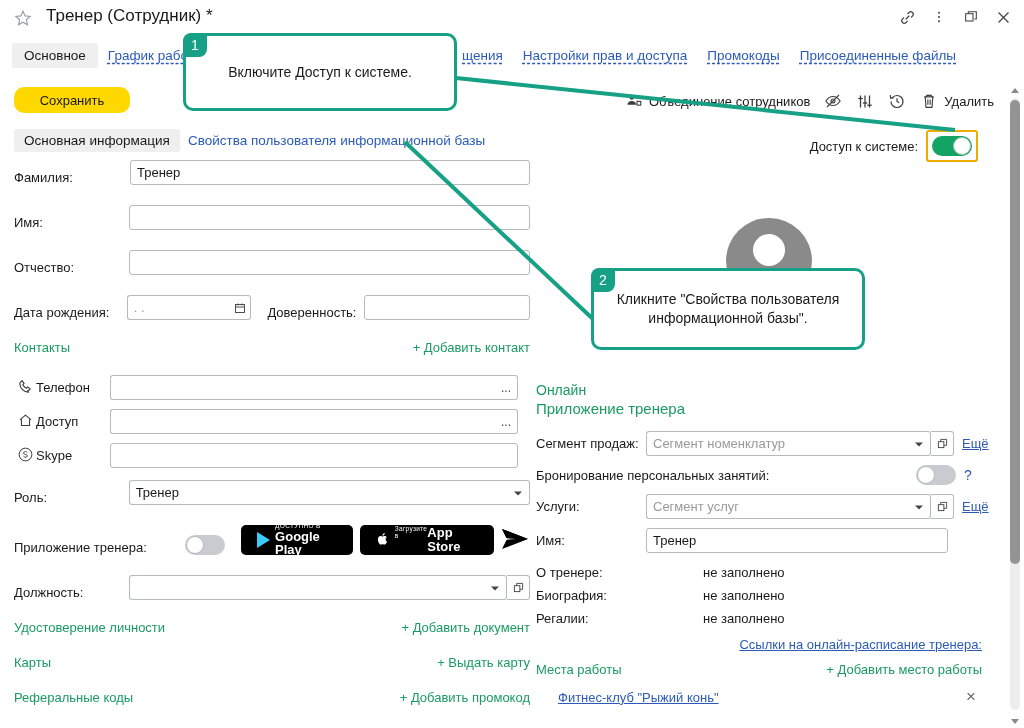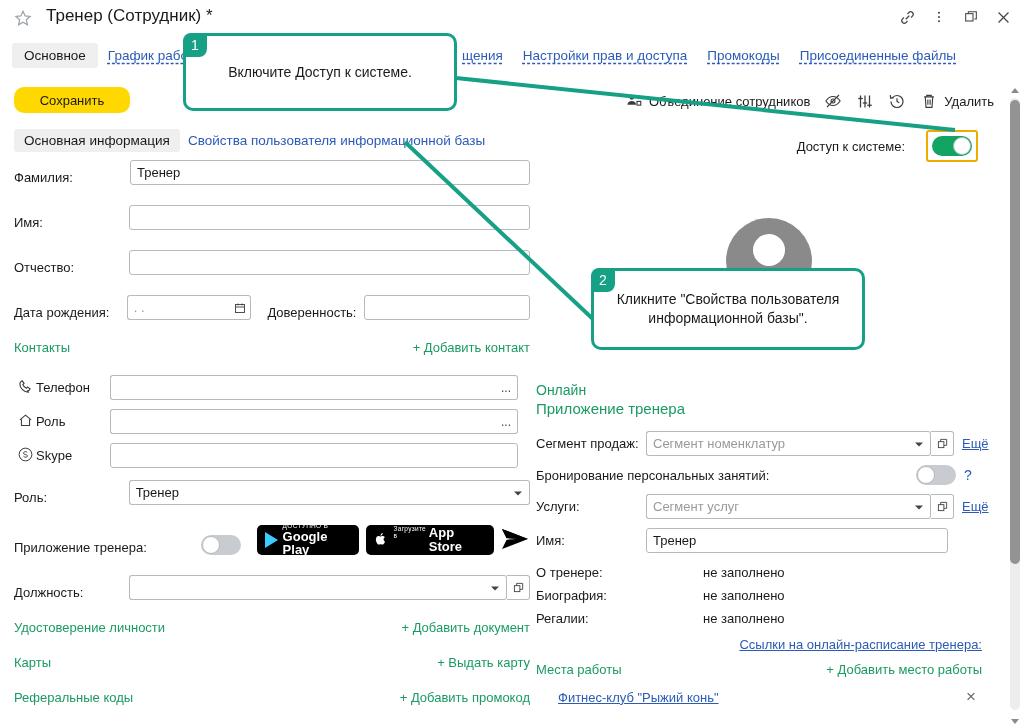--- a/index.html
+++ b/index.html
@@ -45,21 +45,21 @@
   .cmdbar { position:absolute; right:30px; top:88px; height:26px; display:flex; align-items:center; gap:14px; }
   .cmd-item { display:flex; align-items:center; gap:6px; font-size:13px; color:#1a1a1a; white-space:nowrap; cursor:pointer; }
   .cmd-ic { width:18px; height:18px; color:#3c3c3c; display:flex; align-items:center; justify-content:center; }
 
   
   .subrow { position:absolute; left:14px; top:127px; height:26px; display:flex; align-items:center; }
   .subtab-active { background:#efefef; border-radius:3px; padding:4px 10px; font-size:13.5px; color:#1a1a1a; }
   .subtab-link { font-size:13.5px; color:#2b5bb7; padding:4px 8px; white-space:nowrap; }
 
   
-  .access-wrap { position:absolute; right:46px; top:130px; display:flex; align-items:center; gap:21px; }
+  .access-wrap { position:absolute; right:46px; top:130px; display:flex; align-items:center; gap:8px; }
   .access-label { font-size:13px; color:#1a1a1a; }
   .sw {
     width:40px; height:20px; border-radius:10px; position:relative;
     background:#c8ccd0; flex:none;
   }
   .sw .knob { position:absolute; top:1px; left:1px; width:18px; height:18px; border-radius:50%;
               background:#fff; border:1px solid #b5b9bd; }
   .sw.on { background:#13a463; }
   .sw.on .knob { left:21px; border-color:#9fbfae; }
   .hl-box { padding:4px; border:2px solid #f0ab00; border-radius:3px; display:flex; }
@@ -118,21 +118,21 @@
   }
   .cnum {
     position:absolute; left:-3px; top:-3px; width:24px; height:24px;
     background:#16a085; color:#fff; border-radius:8px 0 8px 0;
     font-size:14px; display:flex; align-items:center; justify-content:center;
   }
   .leader { position:absolute; pointer-events:none; }
 
   
   .badge { height:30px; border-radius:5px; background:#000; display:flex;
-           align-items:center; gap:5px; padding:0 8px; color:#fff; }
+           align-items:center; gap:5px; padding:0 16px; color:#fff; }
   .badge .sm { font-size:6.5px; letter-spacing:.3px; line-height:1; text-transform:uppercase; }
   .badge .bg { font-size:13px; font-weight:bold; line-height:1.05; }
   .tri { width:0;height:0;border-top:8px solid transparent;border-bottom:8px solid transparent;border-left:13px solid #3bccff; }
 </style>
 </head>
 <body>
 
 <div id="root">
 
   <div class="titlebar">
@@ -297,21 +297,21 @@
         <span class="inp" style="width:385px;border-right:none;border-radius:3px 0 0 3px"></span>
         <span class="btn-sq">...</span>
       </div>
       <div class="contact-row">
         <span class="cicon">
           <svg width="15" height="15" viewBox="0 0 24 24" fill="none" stroke="#3c3c3c" stroke-width="1.7">
             <polyline points="3,11 12,3.5 21,11"></polyline>
               <path d="M5.5 10v10h13V10"></path>
           </svg>
         </span>
-        <span class="clabel">Роль</span>
+        <span class="clabel">Доступ</span>
         <span class="inp" style="width:385px;border-right:none;border-radius:3px 0 0 3px"></span>
         <span class="btn-sq">...</span>
       </div>
       <div class="contact-row">
         <span class="cicon">
           <svg width="17" height="17" viewBox="0 0 24 24" fill="none" stroke="#3c3c3c" stroke-width="1.4">
             <circle cx="12" cy="12" r="9"></circle>
             <path d="M9.2 14.4c.6.9 1.7 1.4 2.9 1.4 1.5 0 2.6-.7 2.6-1.8 0-1-.7-1.5-2.2-1.8l-1-.2c-1.4-.3-2.2-.9-2.2-2 0-1.2 1.1-2 2.6-2 1.1 0 2 .4 2.6 1.2"></path>
           </svg>
         </span>

